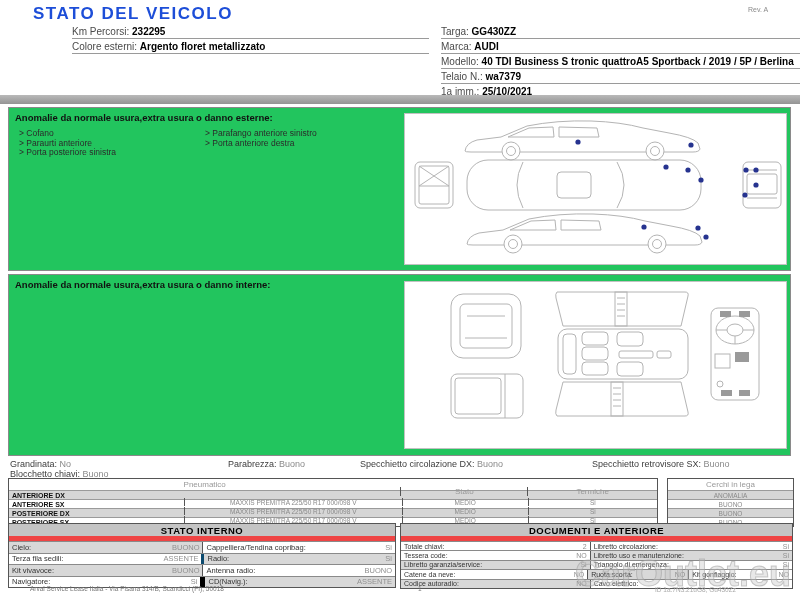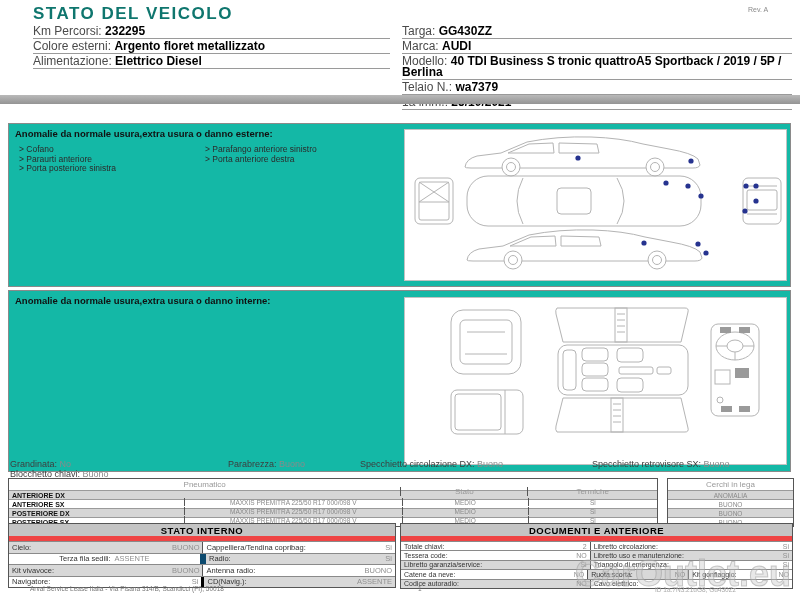--- a/index.html
+++ b/index.html
@@ -1,36 +1,36 @@
 <!DOCTYPE html>
 <html><head>
 <meta charset="utf-8">
 <style>
   html,body{margin:0;padding:0;}
   body{width:800px;height:600px;position:relative;background:#ffffff;
        font-family:"Liberation Sans",sans-serif;overflow:hidden;color:#222;}
   .abs{position:absolute;}
 
   
-  .page-title{left:33px;top:4px;font-size:17px;font-weight:bold;color:#0f766e;letter-spacing:1.5px;}
+  .page-title{left:33px;top:4px;font-size:17px;font-weight:bold;color:#1d4ed8;letter-spacing:1.5px;}
   .rev{left:748px;top:6px;font-size:7px;color:#8a8a8a;}
 
   
-  .info-block{font-size:12px;}
+  .info-block{font-size:10px;margin-left:39px;}
   .info-left{left:33px;top:24px;width:357px;}
   .info-right{left:402px;top:24px;width:390px;}
   .info-row{border-bottom:1px solid #9a9a9a;padding:2px 0 1px 0;min-height:10px;line-height:11px;}
   .info-row .lbl{color:#4a4a4a;}
   .info-row .val{color:#000;font-weight:bold;}
 
   
   .gray-band{left:0;top:95px;width:800px;height:9px;background:linear-gradient(#b9b9b9,#949494);}
 
   
-  .box{border:1px solid #8a8a8a;background:#14b8a6;margin-top:16px;}
+  .box{border:1px solid #8a8a8a;background:#22c55e;}
   .box1{left:8px;top:107px;width:781px;height:162px;}
   .box2{left:8px;top:274px;width:781px;height:180px;}
   .box-title{left:6px;top:4px;font-size:9.5px;font-weight:bold;color:#111;}
   .anom-col{font-size:8.5px;color:#2b2b2b;line-height:9.5px;}
   .anom-col div{white-space:nowrap;}
   .col1{left:10px;top:21px;}
   .col2{left:196px;top:21px;}
 
   .diagram-panel{border:1px solid #c2c2c2;background:#fff;}
   .dia1{left:395px;top:5px;width:381px;height:150px;}
@@ -75,24 +75,20 @@
 <div class="abs rev">Rev. A</div>
 
 <div class="abs info-block info-left">
   <div class="info-row">
     <span class="lbl">Km Percorsi:</span>
     <span class="val">232295</span>
   </div>
   <div class="info-row">
     <span class="lbl">Colore esterni:</span>
     <span class="val">Argento floret metallizzato</span>
-  </div>
-  <div class="info-row">
-    <span class="lbl">Alimentazione:</span>
-    <span class="val">Elettrico Diesel</span>
   </div>
 </div>
 
 <div class="abs info-block info-right">
   <div class="info-row">
     <span class="lbl">Targa:</span>
     <span class="val">GG430ZZ</span>
   </div>
   <div class="info-row">
     <span class="lbl">Marca:</span>
@@ -326,41 +322,41 @@
     <div class="scell g" style="width:191px;border-right:1px solid #555;text-align:center;">
       <span class="lbl">Cielo:</span>
       <span class="val">BUONO</span>
     </div>
     <div class="scell" style="width:189px;">
       <span class="lbl">Cappelliera/Tendina copribag:</span>
       <span class="val">Si</span>
     </div>
   </div>
   <div class="srow" style="height:10.5px;">
-    <div class="scell" style="width:191px;border-right:6px solid #0c4a6e;justify-content:center;">
+    <div class="scell" style="width:191px;border-right:3px solid #0c4a6e;">
       <span class="lbl">Terza fila sedili:</span>
       <span class="val">ASSENTE</span>
     </div>
     <div class="scell g" style="width:189px;">
       <span class="lbl">Radio:</span>
       <span class="val">Si</span>
     </div>
   </div>
   <div class="srow" style="height:10.5px;">
     <div class="scell g" style="width:191px;border-right:1px solid #555;">
       <span class="lbl">Kit vivavoce:</span>
       <span class="val">BUONO</span>
     </div>
     <div class="scell" style="width:189px;">
       <span class="lbl">Antenna radio:</span>
       <span class="val">BUONO</span>
     </div>
   </div>
   <div class="srow" style="height:10.5px;">
-    <div class="scell" style="width:191px;border-right:3px solid #000000;">
+    <div class="scell" style="width:191px;border-right:5px solid #000000;">
       <span class="lbl">Navigatore:</span>
       <span class="val">Si</span>
     </div>
     <div class="scell g" style="width:189px;">
       <span class="lbl">CD(Navig.):</span>
       <span class="val">ASSENTE</span>
     </div>
   </div>
 </div>
 

